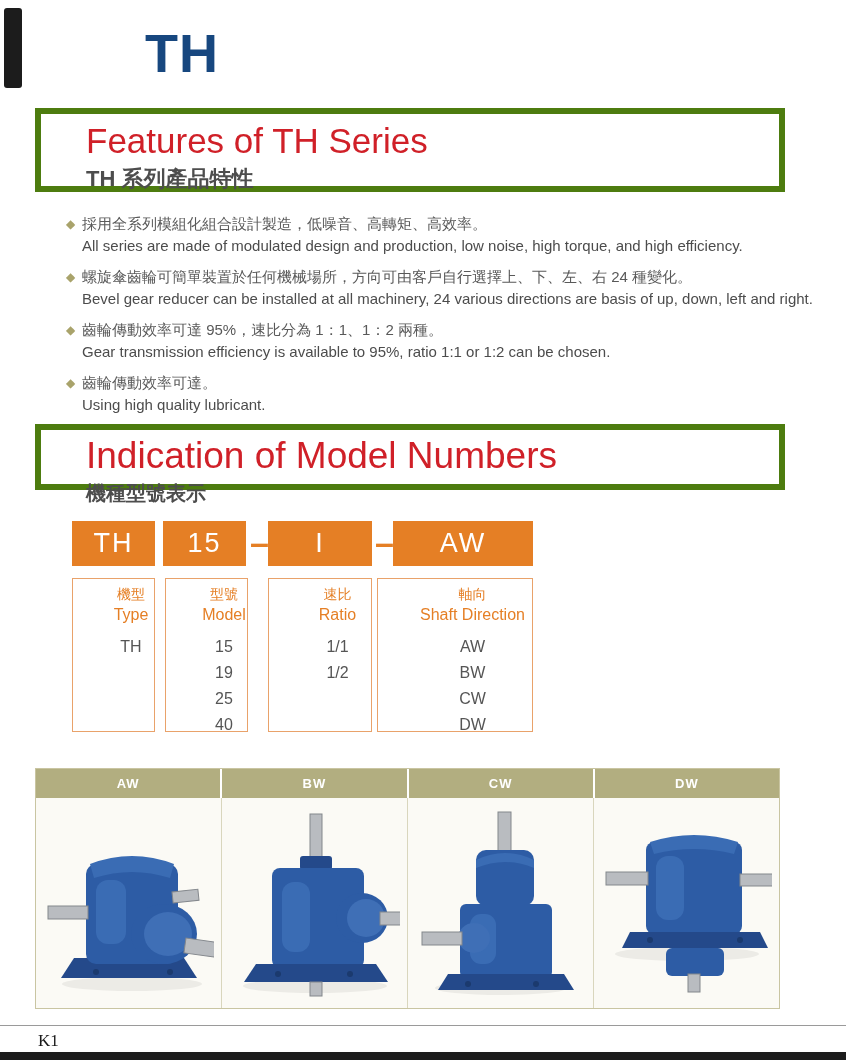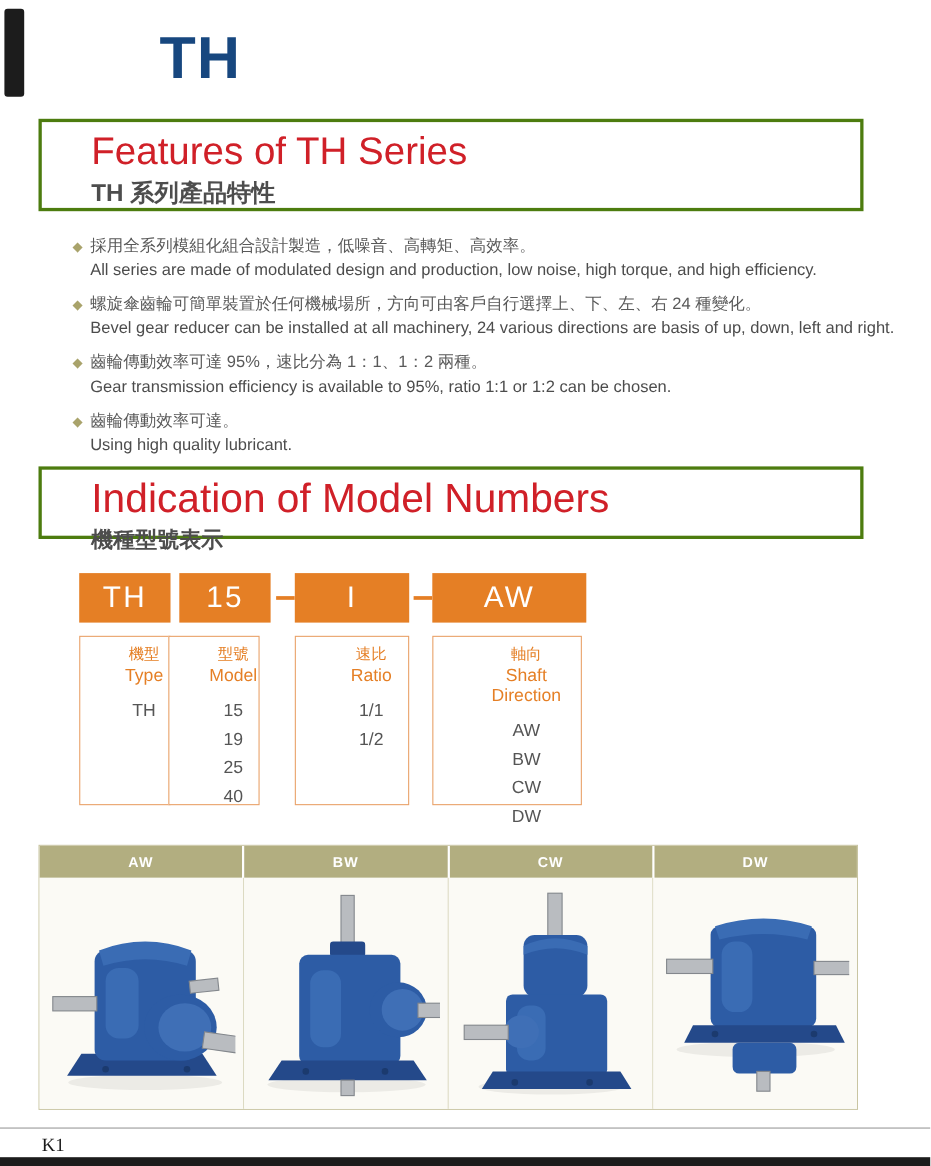--- a/index.html
+++ b/index.html
@@ -5,21 +5,21 @@
   * { margin:0; padding:0; box-sizing:border-box; }
   html,body { background:#ffffff; }
   body { font-family:"Liberation Sans", sans-serif; }
   .page { position:relative; width:846px; height:1060px; background:#ffffff; overflow:hidden; }
 
   .corner-bar { position:absolute; left:4px; top:8px; width:18px; height:80px; background:#1c1c1c; border-radius:3px; }
   .bottom-bar { position:absolute; left:0; top:1052px; width:846px; height:8px; background:#1c1c1c; }
 
   .series-title { position:absolute; left:145px; top:22px; font-size:54px; font-weight:bold; color:#17477f; letter-spacing:1px; }
 
-  .section-head { position:absolute; left:35px; width:750px; background:#fff; border:3px solid #4d7c0f; padding-left:45px; }
+  .section-head { position:absolute; left:35px; width:750px; background:#fff; border:6px solid #4d7c0f; padding-left:45px; }
   .head-features { top:108px; height:84px; }
   .head-indication { top:424px; height:66px; }
   .head-en { color:#d02028; }
   .head-features .head-en { font-size:35px; margin-top:7px; }
   .head-indication .head-en { font-size:37px; margin-top:5px; }
   .head-zh { color:#4d4d4d; font-weight:bold; }
   .head-features .head-zh { font-size:22px; margin-top:3px; }
   .head-indication .head-zh { font-size:20px; margin-top:3px; }
 
   .bullets { position:absolute; left:66px; top:213px; width:750px; }
@@ -33,23 +33,23 @@
   .seg-0 { left:72px;  width:83px; }
   .seg-1 { left:163px; width:83px; }
   .seg-2 { left:268px; width:104px; }
   .seg-3 { left:393px; width:140px; }
   .code-dash { position:absolute; top:0; height:45px; color:#e57f25; font-size:34px; font-weight:bold; line-height:42px; }
   .dash-0 { left:250px; } .dash-1 { left:375px; }
 
   .spec-cols { position:absolute; top:578px; left:0; width:846px; height:154px; }
   .spec-col { position:absolute; top:0; height:154px; background:#fff; border:1px solid #e9a26a; text-align:center;padding-left:35px; }
   .col-0 { left:72px;  width:83px; }
-  .col-1 { left:153px; width:83px; }
+  .col-1 { left:165px; width:83px; }
   .col-2 { left:268px; width:104px; }
-  .col-3 { left:393px; width:136px; }
+  .col-3 { left:377px; width:156px; }
   .spec-hzh { color:#e57f25; font-size:14px; margin-top:7px; }
   .spec-hen { color:#e57f25; font-size:16px; margin-top:2px; }
   .spec-val { color:#555; font-size:16px; line-height:26px; }
   .spec-vals { margin-top:10px; }
 
   .dir-grid { position:absolute; left:35px; top:768px; width:745px; border:1px solid #c9c5a2; }
   .dir-head { display:flex; height:29px; background:#ffffff; }
   .dir-head .cell { flex:1; background:#b2ae80; color:#ffffff; font-size:13px; font-weight:bold; text-align:center; line-height:29px; letter-spacing:1px; }
   .dir-head .cell + .cell { margin-left:2px; }
   .dir-body { display:flex; height:210px; }

